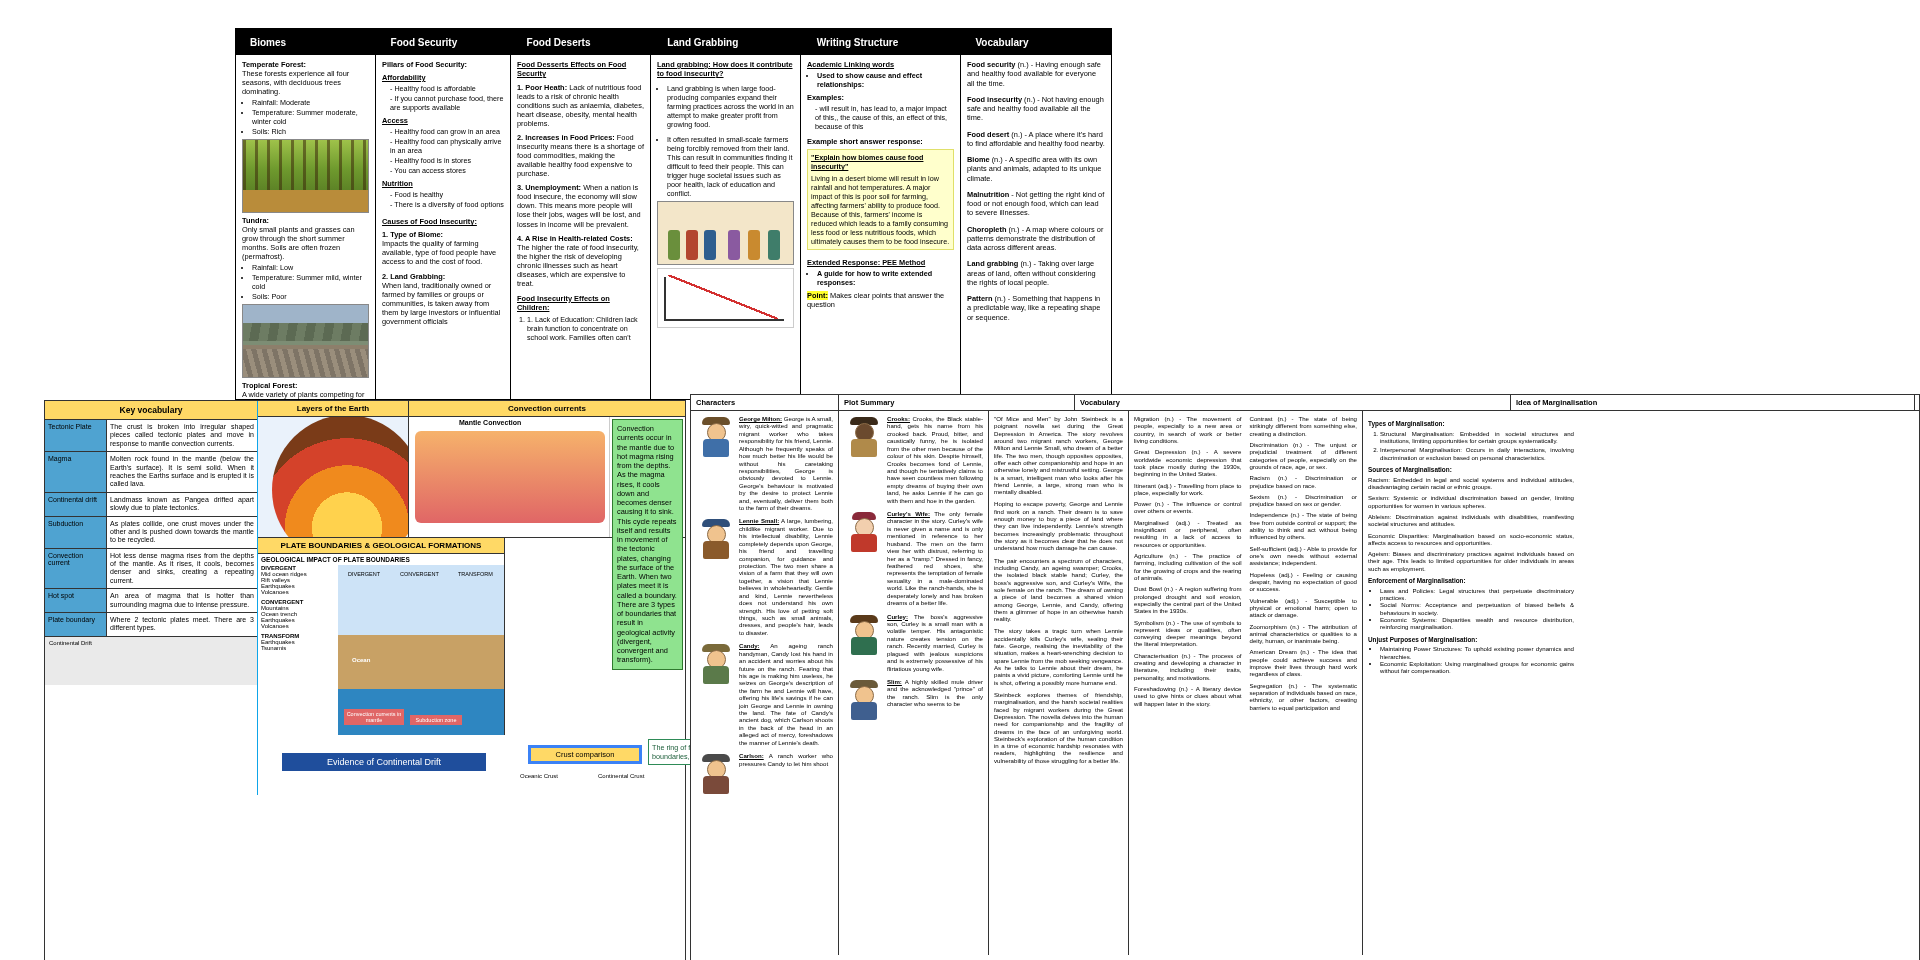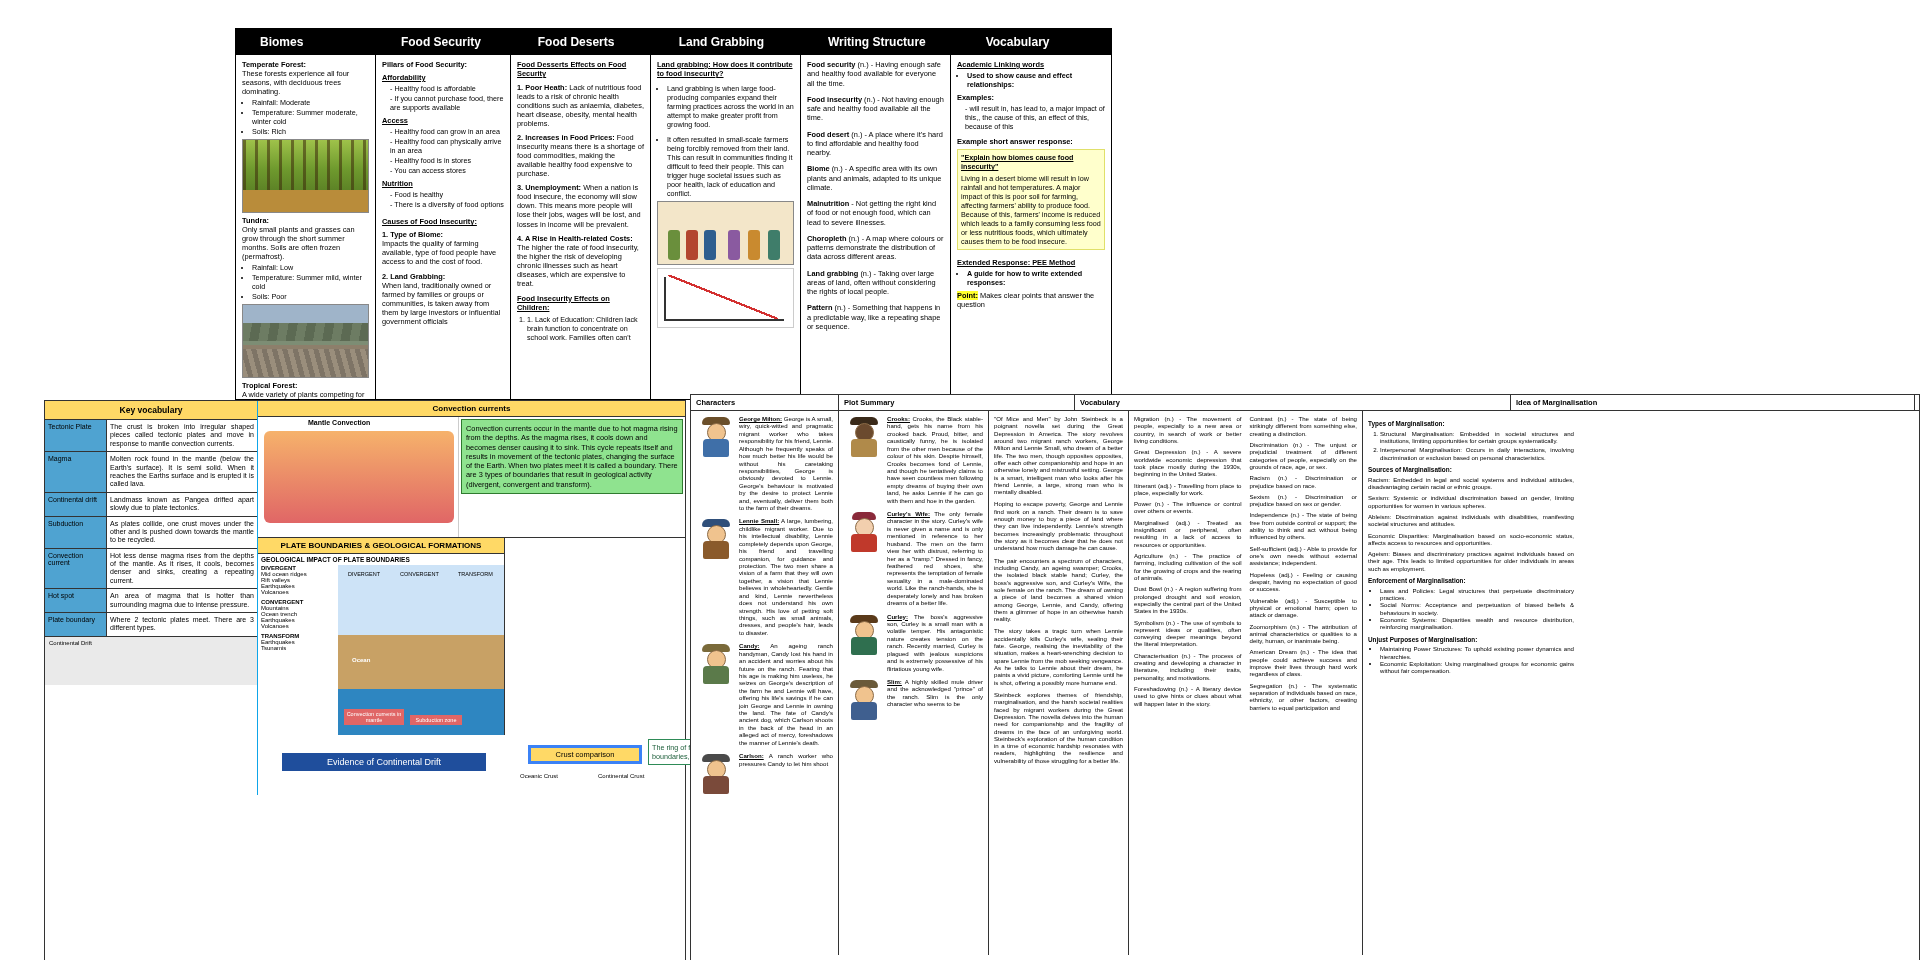--- a/index.html
+++ b/index.html
@@ -2,21 +2,21 @@
 <html><head>
 <meta charset="utf-8">
 <style>
   html,body{margin:0;padding:0;background:#ffffff;}
   body{width:1920px;height:960px;position:relative;overflow:hidden;font-family:"Liberation Sans",sans-serif;color:#000;}
   .sheet{position:absolute;background:#fff;}
 
   
   #sheet-geog{left:235px;top:28px;width:875px;height:370px;border:1px solid #000;}
   #sheet-geog .hdr{display:flex;background:#000;color:#fff;height:26px;align-items:center;}
-  #sheet-geog .hdr div{font-size:12px;font-weight:bold;padding-left:24px;}
+  #sheet-geog .hdr div{font-size:10px;font-weight:bold;padding-left:14px;}
   #sheet-geog .cols{display:flex;height:344px;}
   #sheet-geog .col{border-right:1px solid #000;box-sizing:border-box;padding:5px 6px;overflow:hidden;}
   #sheet-geog .col:last-child{border-right:none;}
   .c1{width:140px}.c2{width:135px}.c3{width:140px}.c4{width:150px}.c5{width:160px}.c6{width:150px}
   .gt{font-size:7.4px;line-height:1.22;}
   .gt b{font-weight:bold}
   .u{text-decoration:underline}
   .bullets{margin:2px 0 2px 10px;padding:0;}
   .bullets li{font-size:7.2px;line-height:1.25;margin-bottom:1px;}
   .dashes{margin:2px 0 2px 8px;padding:0;list-style:none;}
@@ -189,20 +189,42 @@
         <div class="fig" style="left:46px;background:#2f5f8f"></div>
         <div class="fig" style="left:70px;background:#8a5aa0"></div>
         <div class="fig" style="left:90px;background:#c98a2f"></div>
         <div class="fig" style="left:110px;background:#3f7d6a"></div>
       </div>
       <div class="imgbox pic graph">
         <div class="arrowline"></div>
       </div>
     </div>
 
+    <div class="col c5">
+      <div class="gt"><b class="u">Academic Linking words</b></div>
+      <ul class="bullets">
+        <li><b>Used to show cause and effect relationships:</b></li>
+      </ul>
+      <div class="gt" style="margin-top:4px"><b>Examples:</b></div>
+      <ul class="dashes">
+        <li>will result in, has lead to, a major impact of this,, the cause of this, an effect of this, because of this</li>
+      </ul>
+      <div class="gt" style="margin-top:6px"><b>Example short answer response:</b></div>
+      <div class="ycard" style="margin-top:3px">
+        <div style="font-weight:bold;text-decoration:underline">"Explain how biomes cause food insecurity"</div>
+        <div style="margin-top:3px">Living in a desert biome will result in low rainfall and hot temperatures. A major impact of this is poor soil for farming, affecting farmers' ability to produce food. Because of this, farmers' income is reduced which leads to a family consuming less food or less nutritious foods, which ultimately causes them to be food insecure.</div>
+      </div>
+      <div class="gt" style="margin-top:8px"><b class="u">Extended Response: PEE Method</b></div>
+      <ul class="bullets">
+        <li><b>A guide for how to write extended responses:</b></li>
+      </ul>
+      <div class="gt" style="margin-top:4px"><span class="hl-y" style="font-weight:bold">Point:</span>
+        <span>Makes clear points that answer the question</span></div>
+    </div>
+
     <div class="col c6 vocab">
       <p><b>Food security</b>
         <span>(n.)</span>
         <span>- Having enough safe and healthy food available for everyone all the time.</span></p>
       <p><b>Food insecurity</b>
         <span>(n.)</span>
         <span>- Not having enough safe and healthy food available all the time.</span></p>
       <p><b>Food desert</b>
         <span>(n.)</span>
         <span>- A place where it's hard to find affordable and healthy food nearby.</span></p>
@@ -214,42 +236,20 @@
       <p><b>Choropleth</b>
         <span>(n.)</span>
         <span>- A map where colours or patterns demonstrate the distribution of data across different areas.</span></p>
       <p><b>Land grabbing</b>
         <span>(n.)</span>
         <span>- Taking over large areas of land, often without considering the rights of local people.</span></p>
       <p><b>Pattern</b>
         <span>(n.)</span>
         <span>- Something that happens in a predictable way, like a repeating shape or sequence.</span></p>
     </div>
-
-    <div class="col c5">
-      <div class="gt"><b class="u">Academic Linking words</b></div>
-      <ul class="bullets">
-        <li><b>Used to show cause and effect relationships:</b></li>
-      </ul>
-      <div class="gt" style="margin-top:4px"><b>Examples:</b></div>
-      <ul class="dashes">
-        <li>will result in, has lead to, a major impact of this,, the cause of this, an effect of this, because of this</li>
-      </ul>
-      <div class="gt" style="margin-top:6px"><b>Example short answer response:</b></div>
-      <div class="ycard" style="margin-top:3px">
-        <div style="font-weight:bold;text-decoration:underline">"Explain how biomes cause food insecurity"</div>
-        <div style="margin-top:3px">Living in a desert biome will result in low rainfall and hot temperatures. A major impact of this is poor soil for farming, affecting farmers' ability to produce food. Because of this, farmers' income is reduced which leads to a family consuming less food or less nutritious foods, which ultimately causes them to be food insecure.</div>
-      </div>
-      <div class="gt" style="margin-top:8px"><b class="u">Extended Response: PEE Method</b></div>
-      <ul class="bullets">
-        <li><b>A guide for how to write extended responses:</b></li>
-      </ul>
-      <div class="gt" style="margin-top:4px"><span class="hl-y" style="font-weight:bold">Point:</span>
-        <span>Makes clear points that answer the question</span></div>
-    </div>
   </div>
 </div>
 
 <div class="sheet" id="sheet-geol">
   <div class="geol-body">
     <div class="geol-left">
       <div class="kv-head">Key vocabulary</div>
       <div class="kv-row">
         <div class="kv-term">Tectonic Plate</div>
         <div class="kv-def">The crust is broken into irregular shaped pieces called tectonic plates and move in response to mantle convection currents.</div>
@@ -278,20 +278,26 @@
         <div class="kv-term">Plate boundary</div>
         <div class="kv-def">Where 2 tectonic plates meet. There are 3 different types.</div>
       </div>
       <div style="height:48px;background:#eaeaea;position:relative">
         <div style="position:absolute;left:4px;top:3px;font-size:6px">Continental Drift</div>
       </div>
     </div>
 
     <div class="geol-right">
       <div class="two">
+        <div style="width:150px;border-right:1px solid #333">
+          <div class="panel-h">Layers of the Earth</div>
+          <div class="earth">
+              <div class="dome"></div>
+            </div>
+        </div>
         <div style="flex:1">
           <div class="panel-h">Convection currents</div>
           <div style="display:flex;height:120px">
             <div class="conv" style="width:200px;border-right:1px solid #ccc">
               <div class="mantle"></div>
               <div style="position:absolute;left:50px;top:2px;font-size:7px;font-weight:bold">Mantle Convection</div>
             </div>
             <div style="flex:1;padding:2px">
               <div class="green-note">Convection currents occur in the mantle due to hot magma rising from the depths. As the magma rises, it cools down and becomes denser causing it to sink. This cycle repeats itself and results in movement of the tectonic plates, changing the surface of the Earth. When two plates meet it is called a boundary. There are 3 types of boundaries that result in geological activity (divergent, convergent and transform).</div>
             </div>

